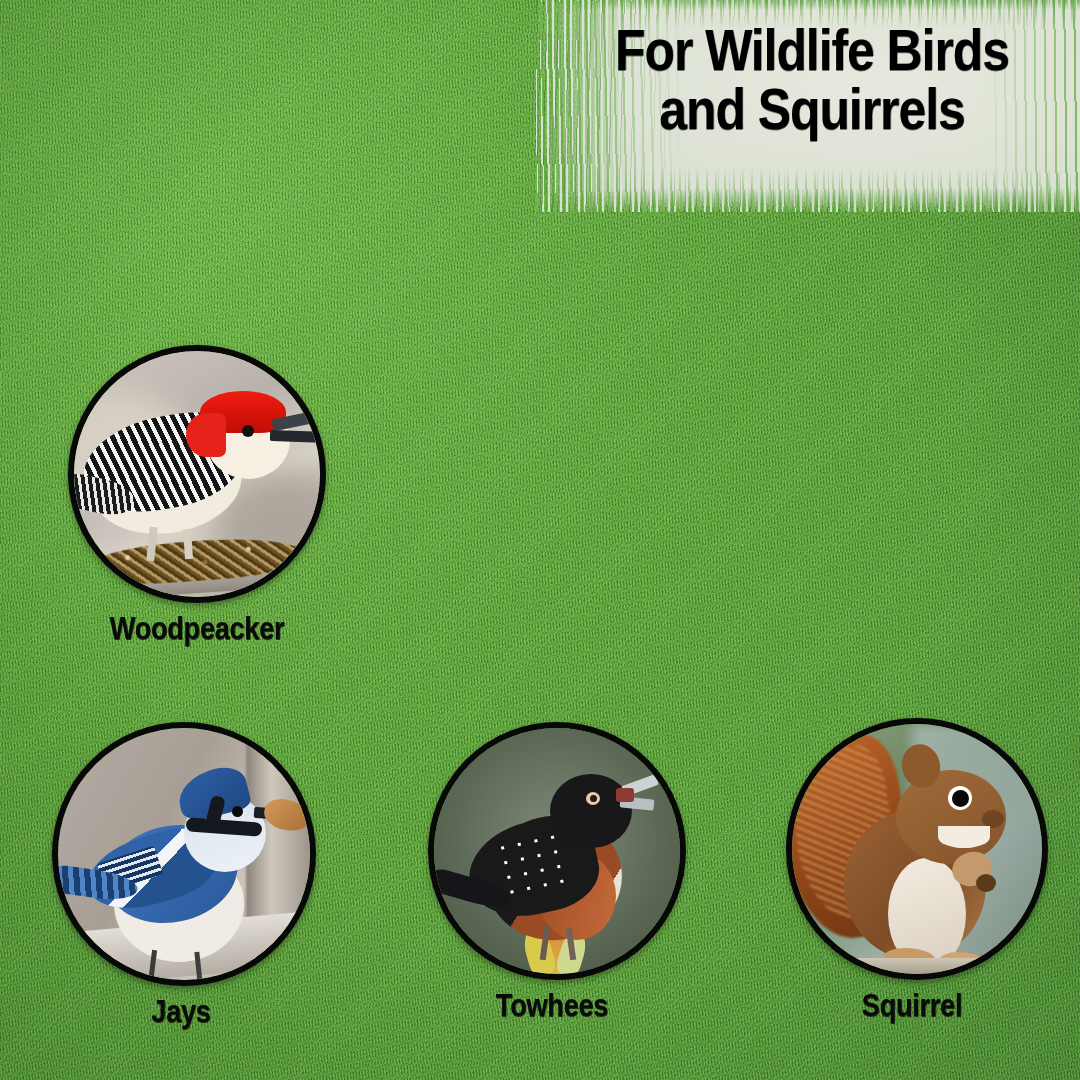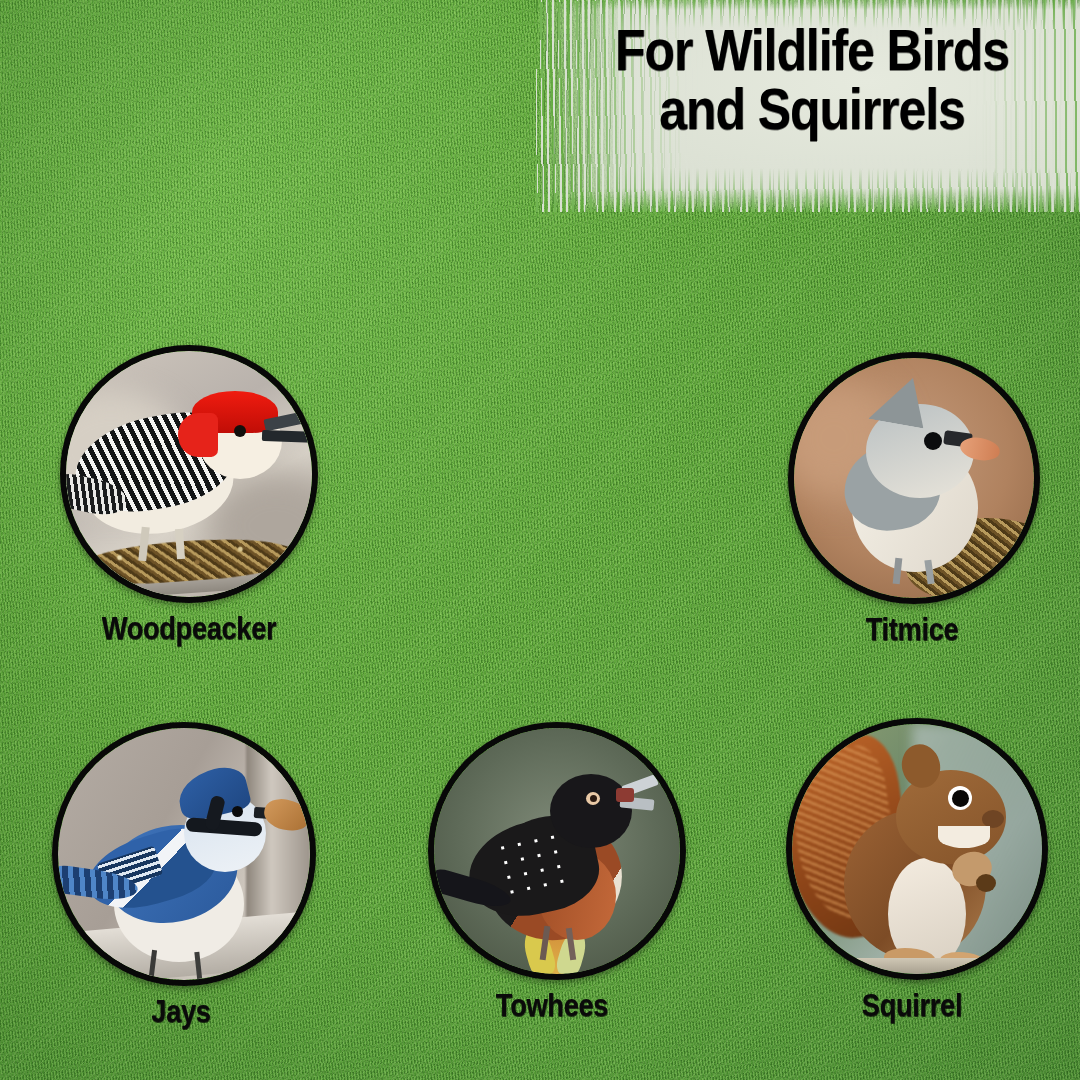--- a/index.html
+++ b/index.html
@@ -190,21 +190,21 @@
     <div class="banner-streaks r"></div>
     <div class="banner-grassflecks"></div>
     <div class="banner-grassflecks r"></div>
     <div class="banner-noise"></div>
     <div class="headline">
       <span>For Wildlife Birds</span>
       <span class="l2">and Squirrels</span>
     </div>
   </div>
 
-  <div class="cell" style="left:60px;top:345px;width:258px;">
+  <div class="cell" style="left:68px;top:345px;width:258px;">
     <div class="medal" style="width:246px;height:246px;">
       <div class="photo">
         <div class="scene bg-wood"></div>
         <div class="blurobj" style="left:-30px;top:40px;width:150px;height:120px;background:#d6cfc4;filter:blur(14px);"></div>
         <div class="blurobj" style="left:140px;top:120px;width:140px;height:110px;background:#aea69d;filter:blur(16px);"></div>
 
         <div class="perch" style="left:-10px;bottom:4px;width:270px;height:36px;background:linear-gradient(180deg,#cfcac2,#8e887f);filter:blur(.5px);transform:rotate(-4deg);"></div>
         <div class="seedpile" style="left:10px;bottom:16px;width:220px;height:40px;transform:rotate(-4deg);"></div>
 
         <div class="b ell" style="left:18px;top:86px;width:150px;height:96px;background:#f2ece0;transform:rotate(-9deg);"></div>
@@ -227,43 +227,20 @@
         <div class="b ell" style="left:236px;top:62px;width:20px;height:16px;background:#d79a4c;"></div>
 
         <div class="b" style="left:74px;top:176px;width:8px;height:34px;background:#cfc9bb;transform:rotate(6deg);"></div>
         <div class="b" style="left:110px;top:178px;width:8px;height:30px;background:#d6d0c2;transform:rotate(-4deg);"></div>
       </div>
     </div>
     <div class="caption">Woodpeacker</div>
   </div>
 
 
-  <div class="cell" style="left:788px;top:352px;width:248px;">
-    <div class="medal" style="width:240px;height:240px;">
-      <div class="photo">
-        <div class="scene bg-tit"></div>
-        <div class="blurobj" style="left:-20px;top:20px;width:120px;height:120px;background:#c79b79;filter:blur(18px);"></div>
-        <div class="seedpile" style="left:112px;bottom:-4px;width:160px;height:84px;"></div>
-
-        <div class="b ell" style="left:58px;top:84px;width:126px;height:130px;background:linear-gradient(120deg,#f5f1e7,#ded7cb);"></div>
-        <div class="b" style="left:50px;top:86px;width:96px;height:86px;border-radius:60% 40% 50% 50%;background:#9aa2a4;transform:rotate(-8deg);"></div>
-
-        <div class="b ell" style="left:72px;top:46px;width:108px;height:94px;background:linear-gradient(160deg,#b9c0c2,#e8e4da);"></div>
-
-        <div class="b" style="left:78px;top:18px;width:56px;height:48px;background:#8d9597;clip-path:polygon(66% 0,100% 100%,0 100%);transform:rotate(10deg);"></div>
-        <div class="b ell" style="left:130px;top:74px;width:18px;height:18px;background:#0b0c0e;"></div>
-        <div class="b" style="left:150px;top:74px;width:28px;height:14px;background:#26282b;transform:rotate(8deg);border-radius:3px;"></div>
-        <div class="b" style="left:166px;top:80px;width:40px;height:22px;border-radius:50%;background:linear-gradient(90deg,#e6a078,#cf7e53);transform:rotate(10deg);"></div>
-
-        <div class="b" style="left:100px;top:200px;width:7px;height:26px;background:#8f9496;transform:rotate(6deg);"></div>
-        <div class="b" style="left:132px;top:202px;width:7px;height:24px;background:#9aa0a2;transform:rotate(-8deg);"></div>
-      </div>
-    </div>
-    <div class="caption">Titmice</div>
-  </div>
 
   <div class="cell" style="left:52px;top:722px;width:258px;">
     <div class="medal" style="width:252px;height:252px;">
       <div class="photo">
         <div class="scene bg-jay"></div>
         <div class="b" style="right:0;top:0;width:64px;height:252px;background:linear-gradient(90deg,#8b8379,#cfc8bf 40%,#9d958c);filter:blur(1px);"></div>
         <div class="perch" style="left:-10px;bottom:4px;width:280px;height:54px;background:linear-gradient(180deg,#e3ded6,#b3ada4);transform:rotate(-5deg);filter:blur(.4px);"></div>
 
         <div class="b ell" style="left:56px;top:118px;width:130px;height:116px;background:#f0ece5;"></div>
         <div class="b ell" style="left:48px;top:98px;width:132px;height:96px;background:linear-gradient(140deg,#3f74bb,#2b5a9c);transform:rotate(-12deg);"></div>

